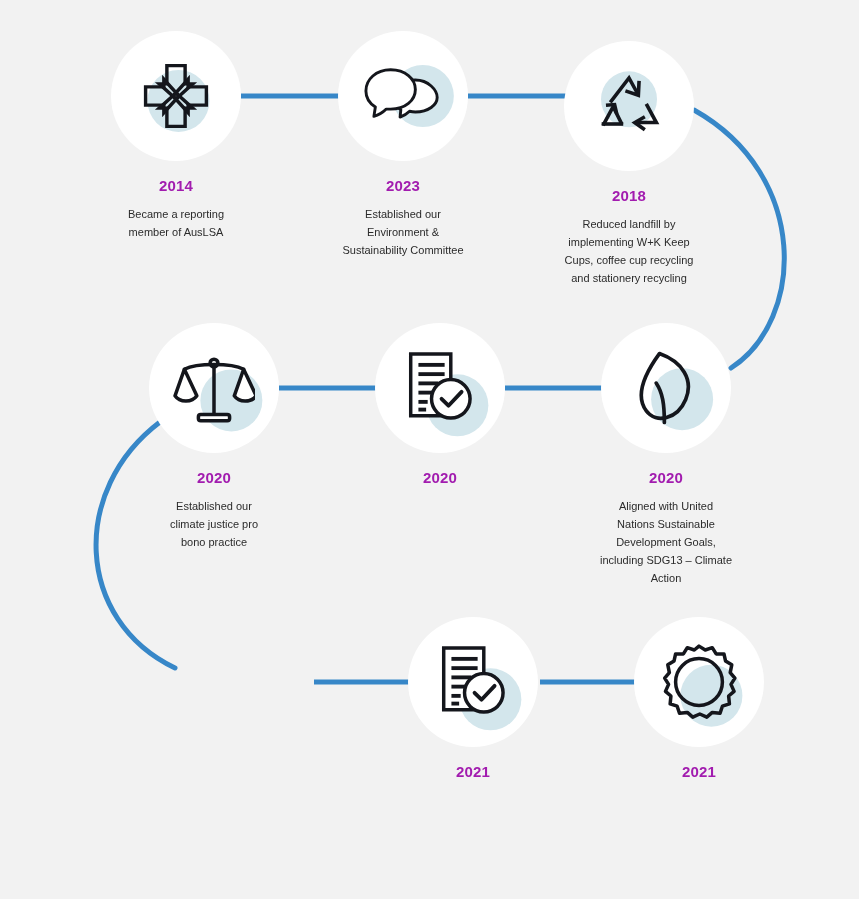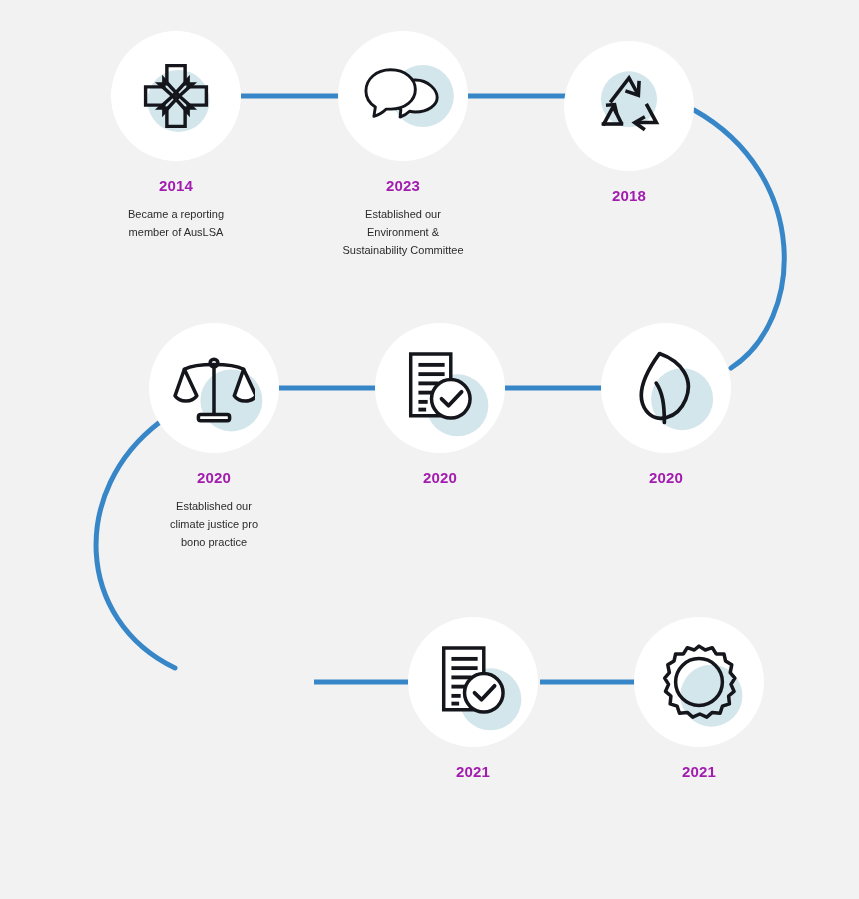--- a/index.html
+++ b/index.html
@@ -118,20 +118,24 @@
           <path d="M14 74 L28 48 L40 72"></path>
           <path d="M12 72 L42 72"></path>
           <path d="M18 46 L30 45 L33 58"></path>
 
           <path d="M74 44 L88 70 L60 70"></path>
           <path d="M72 62 L58 70 L72 80"></path>
         </g>
       </svg>
     </div>
     <div class="year">2018</div>
+    <div class="desc">Reduced landfill by
+implementing W+K Keep
+Cups, coffee cup recycling
+and stationery recycling</div>
   </div>
 
   <div class="node" style="left:99px;top:323px;">
     <div class="disc">
       <span class="accent" style="transform:translate(-22%,-30%);"></span>
       <svg class="glyph" width="82" height="78" viewBox="0 0 104 100">
         <g fill="none" stroke="#14161c" stroke-width="4.5" stroke-linecap="round" stroke-linejoin="round">
           <line x1="52" y1="14" x2="52" y2="84"></line>
           <circle cx="52" cy="18" r="5" fill="#fff"></circle>
           <path d="M14 26 C30 18 74 18 90 26"></path>
@@ -176,20 +180,25 @@
     <div class="disc">
       <span class="accent" style="transform:translate(-24%,-32%);"></span>
       <svg class="glyph" width="70" height="82" viewBox="0 0 84 100">
         <g fill="none" stroke="#14161c" stroke-width="4.5" stroke-linecap="round" stroke-linejoin="round">
           <path d="M34 8 C12 38 6 62 18 78 C30 94 56 88 66 64 C76 40 62 18 34 8 Z"></path>
           <path d="M40 92 C40 70 38 56 30 44"></path>
         </g>
       </svg>
     </div>
     <div class="year">2020</div>
+    <div class="desc">Aligned with United
+Nations Sustainable
+Development Goals,
+including SDG13 – Climate
+Action</div>
   </div>
 
 
   <div class="node" style="left:358px;top:617px;">
     <div class="disc">
       <span class="accent" style="transform:translate(-22%,-22%);"></span>
       <svg class="glyph" width="74" height="78" viewBox="0 0 96 100">
         <g stroke="#14161c" stroke-width="4.5" fill="none">
           <path d="M10 6 H62 L62 86 H10 Z" fill="#fff"></path>
           <g stroke-width="5">

